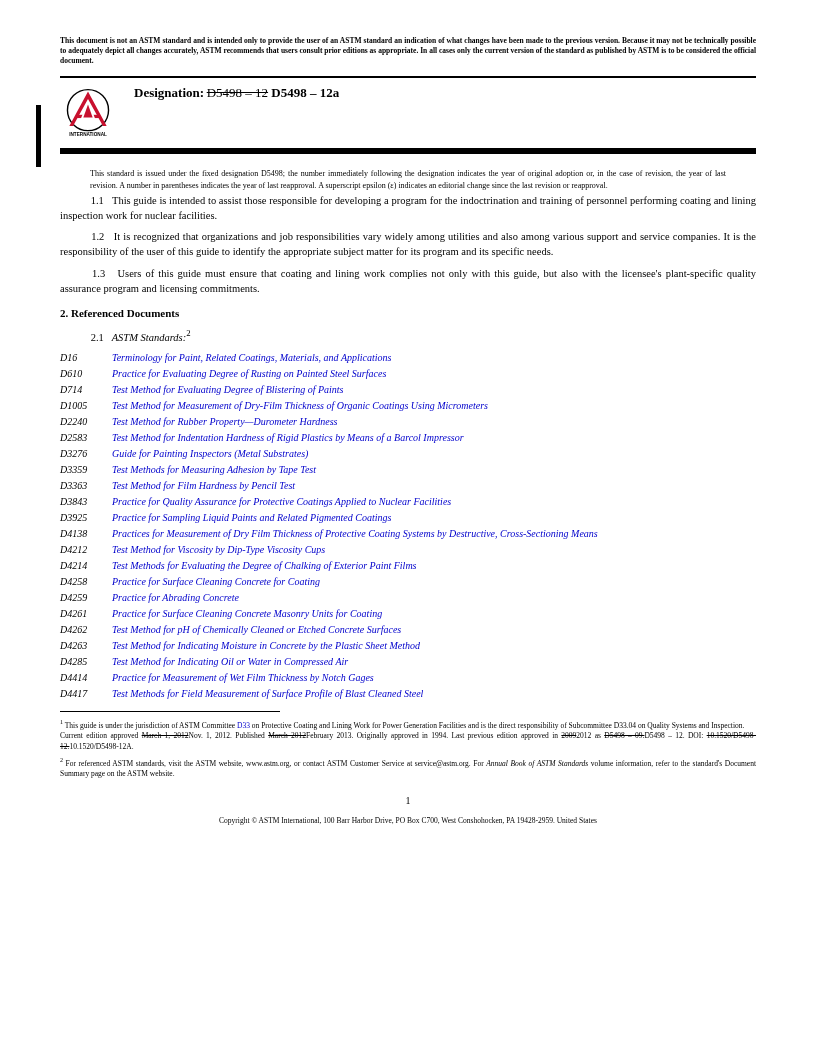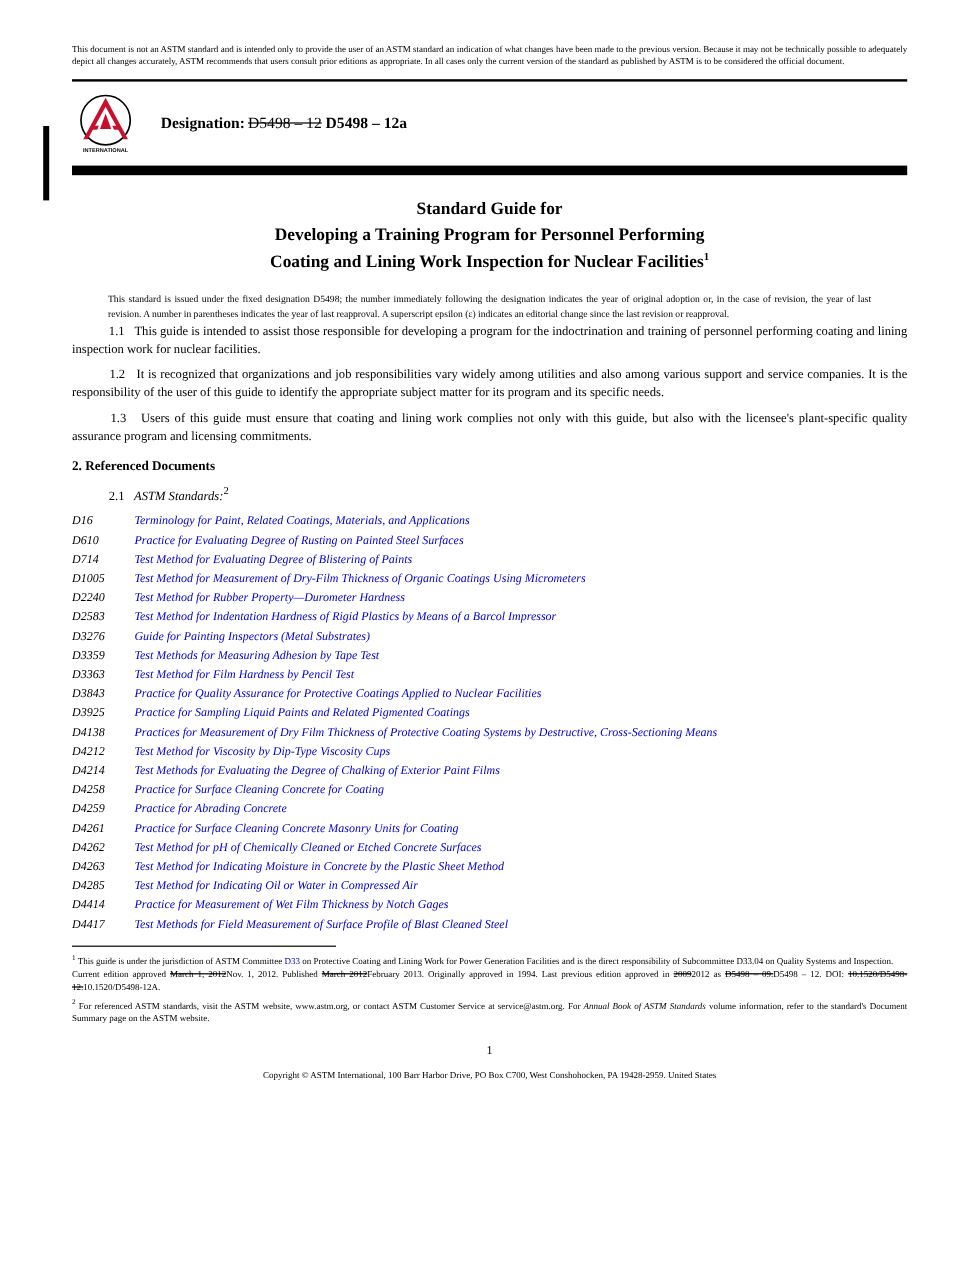--- a/index.html
+++ b/index.html
@@ -20,27 +20,27 @@
       position: relative;
       background: #fff;
     }
     .top-notice {
       font-size: 7.5px;
       line-height: 1.35;
       color: #000;
       text-align: justify;
       margin-bottom: 10px;
       border: none;
+      font-weight: bold;
     }
     .header-row {
       display: flex;
-      align-items: center;
       margin-bottom: 14px;
       border-top: 2px solid #000;
-      border-bottom: 8px solid #000000;
+      border-bottom: 6px solid #000000;
       padding: 6px 0;
     }
     .astm-logo {
       width: 58px;
       height: 58px;
       margin-right: 16px;
       flex-shrink: 0;
     }
     .designation-text {
       font-size: 13px;
@@ -175,27 +175,20 @@
       <span class="designation-text">Designation:</span>
       <span class="designation-text">
         <span class="strikethrough">D5498 – 12</span>
       </span>
       <span class="designation-text">D5498 – 12a</span>
     </div>
   </div>
 
   <div class="black-bar"></div>
 
-  <div class="title-section">
-    <h1>
-      <span>Standard Guide for</span><br>
-      <span>Developing a Training Program for Personnel Performing</span><br>
-      <span>Coating and Lining Work Inspection for Nuclear Facilities</span><sup>1</sup>
-    </h1>
-  </div>
 
   <div class="standard-notice">This standard is issued under the fixed designation D5498; the number immediately following the designation indicates the year of original adoption or, in the case of revision, the year of last revision. A number in parentheses indicates the year of last reapproval. A superscript epsilon (ε) indicates an editorial change since the last revision or reapproval.</div>
 
 
   <div class="paragraph">
     <span class="indent"></span>
     <span>1.1</span>
     &nbsp;&nbsp;<span>This guide is intended to assist those responsible for developing a program for the indoctrination and training of personnel performing coating and lining inspection work for nuclear facilities.</span>
   </div>
 

